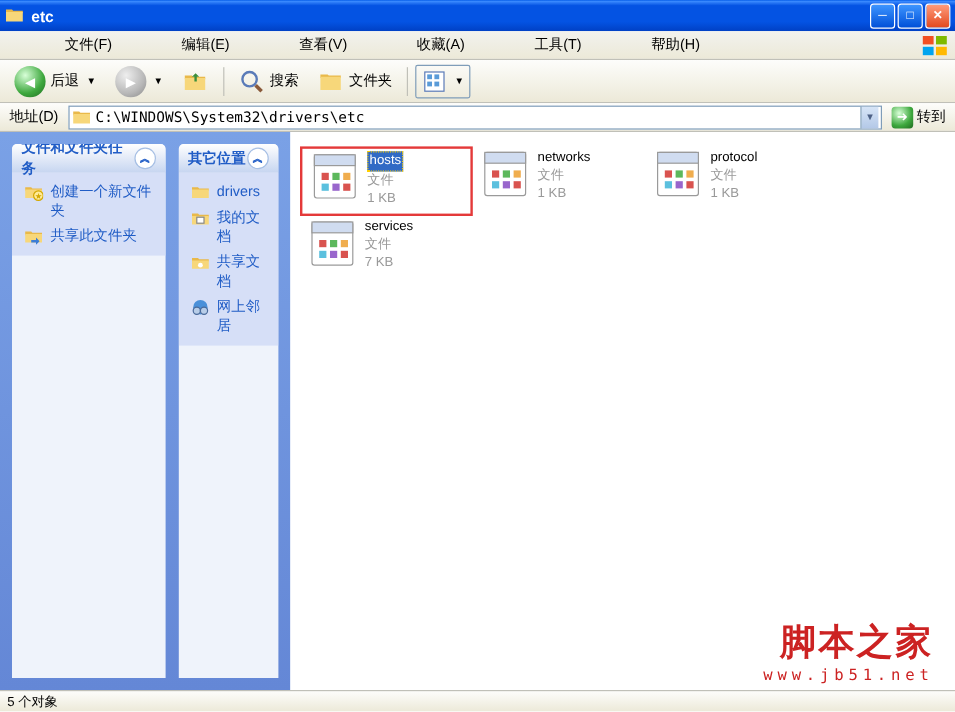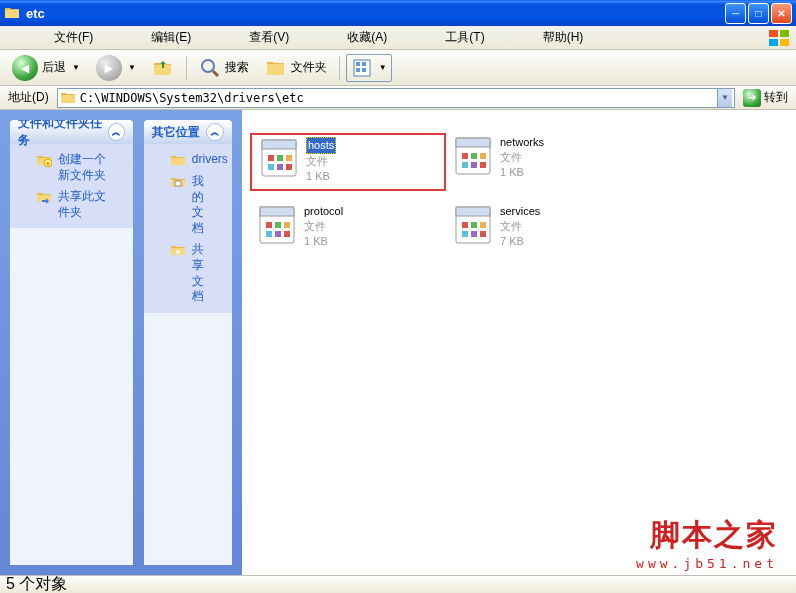--- a/index.html
+++ b/index.html
@@ -40,38 +40,38 @@
 .gobtn { display:flex; align-items:center; gap:3px; padding:0 4px; }
 .goarr { width:18px; height:18px; background: radial-gradient(circle at 35% 30%, #d8ffd8, #3ea83e 60%, #1f6b1f); border-radius:3px; display:flex; align-items:center; justify-content:center; color:#fff; font-size:11px; }
 
 
 .body { display:flex; height:calc(593px - 26px - 24px - 36px - 24px - 18px); }
 .sidebar { width:242px; background: linear-gradient(to bottom, #7aa1e6 0%, #6487d6 100%); padding:10px 10px; display:flex; flex-direction:row; gap:11px; overflow:hidden;}
 .panel { background:#eff3fb; border-radius:4px 4px 0 0; overflow:hidden; }
 .panel-hd { height:24px; background: linear-gradient(to bottom, #fff 0%, #c6d5f0 100%); display:flex; align-items:center; padding:0 8px; color:#215dc6; font-weight:bold; font-size:12px; border-radius:4px 4px 0 0;}
 .panel-hd .sp { flex:1; }
 .chev { width:18px; height:18px; border-radius:50%; background:#fff; border:1px solid #a6bfe4; display:flex; align-items:center; justify-content:center; color:#215dc6; font-size:9px; }
-.panel-body { background:#d6dff7; padding:8px 26px; display:flex; flex-direction:column; gap:6px; }
+.panel-body { background:#d6dff7; padding:8px 10px; display:flex; flex-direction:column; gap:6px; }
 .task { display:flex; align-items:flex-start; gap:6px; color:#215dc6; font-size:12px; line-height:1.3; cursor:pointer; }
 .task .ico { width:16px; height:16px; flex-shrink:0; }
 
 
 .content { flex:1; background:#fff; padding:12px 8px; position:relative; overflow:auto;}
 .files { display:flex; flex-wrap:wrap; gap:0; align-content:flex-start;}
-.file { width:196px; height:58px; display:flex; align-items:flex-start; gap:6px; padding:2px 6px;margin-top:11px; }
+.file { width:144px; height:58px; display:flex; align-items:flex-start; gap:6px; padding:2px 6px; }
 .file.highlight { border:2px solid #e43939; }
 .file-ico { width:42px; height:42px; flex-shrink:0; }
 .file-txt { display:flex; flex-direction:column; font-size:11px; line-height:1.35; font-family:"SimSun",monospace;}
 .fname { color:#000; }
 .fname.sel { background:#316ac5; color:#fff; border:1px dotted #ffcf00; padding:0 1px;}
 .ftype { color:#999;}
 .fsize { color:#999;}
 
 
-.statusbar { height:18px; background:linear-gradient(to bottom,#fdfdfb,#ece9d8); border-top:1px solid #c0c0b8; display:flex; align-items:center; padding:0 6px; font-size:16px;}
+.statusbar { height:18px; background:linear-gradient(to bottom,#fdfdfb,#ece9d8); border-top:1px solid #c0c0b8; display:flex; align-items:center; padding:0 6px; font-size:11px;}
 
 
 .watermark { position:absolute; right:18px; bottom:22px; text-align:right; pointer-events:none;margin-left:40px; }
 .wm-main { font-family:"KaiTi","STKaiti",serif; font-size:30px; font-weight:bold; color:#cc2222; letter-spacing:2px; }
 .wm-sub { font-size:13px; color:#cc2222; font-family:monospace; letter-spacing:4px;}
 
 
 .folder-g { fill:#f7d77a; }
 .folder-g2 { fill:#e9b94a; }
 </style>
@@ -230,20 +230,28 @@
               </svg></span>
             <span>我的文档</span>
           </div>
           <div class="task">
             <span class="ico"><svg viewBox="0 0 16 16">
                 <path fill="#e9b94a" d="M1 4h5l1 1h8v2H1z"></path>
                 <path fill="#f7d77a" d="M1 6h14v7H1z"></path>
                 <circle cx="8" cy="10" r="2" fill="#fff"></circle>
               </svg></span>
             <span>共享文档</span>
+          </div>
+          <div class="task">
+            <span class="ico"><svg viewBox="0 0 16 16">
+                <circle cx="8" cy="8" r="6" fill="#4a90d9"></circle>
+                <circle cx="5" cy="11" r="3" fill="#b8cde8" stroke="#4a6a9a"></circle>
+                <circle cx="11" cy="11" r="3" fill="#b8cde8" stroke="#4a6a9a"></circle>
+              </svg></span>
+            <span>网上邻居</span>
           </div>
         </div>
     </div>
 
 
   </div>
 
   <div class="content">
     <div class="files" id="files">
         <div class="file highlight">

